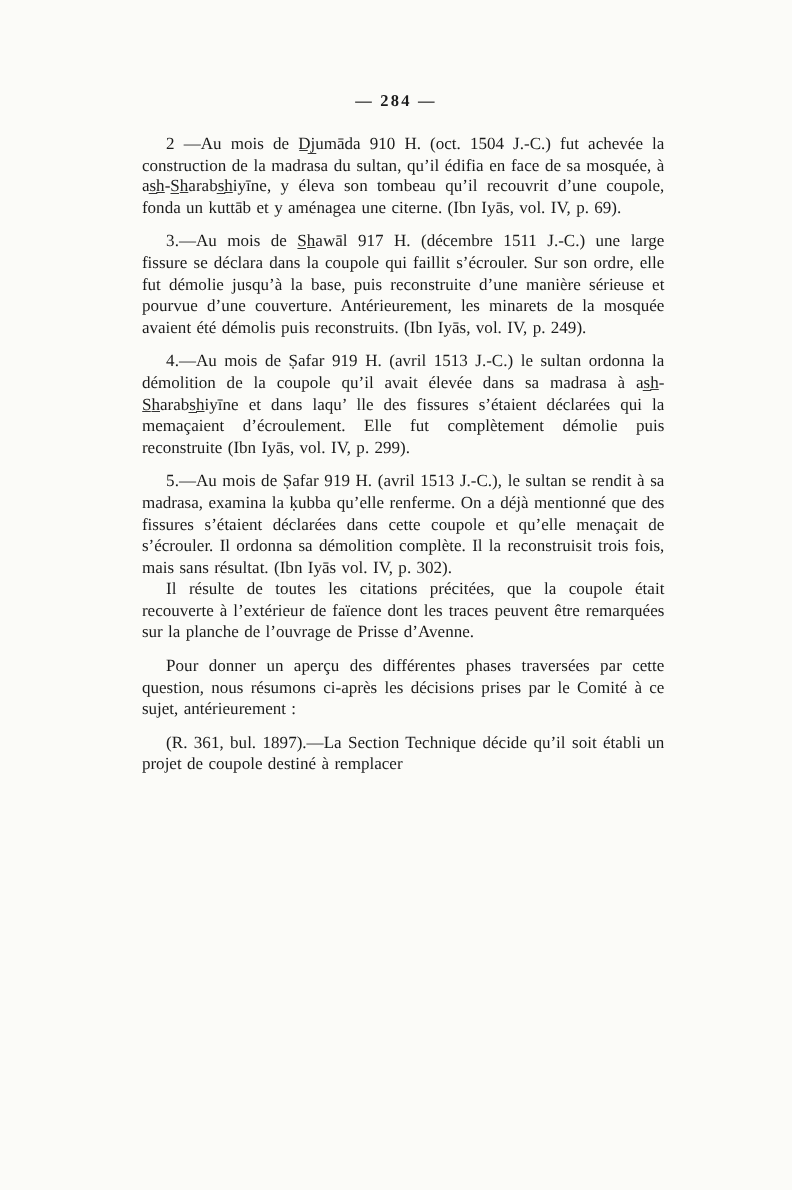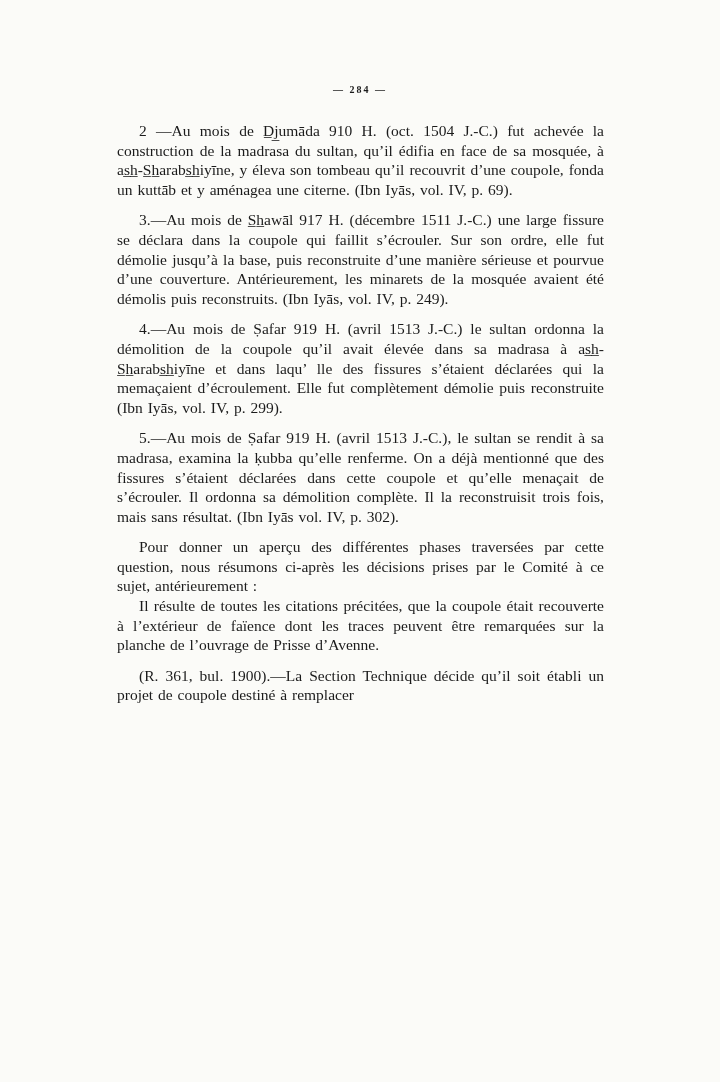--- a/index.html
+++ b/index.html
@@ -10,44 +10,44 @@
     color:#1b1b1b;
     -webkit-font-smoothing:antialiased;
     position:relative;
     overflow:hidden;
   }
   .page{position:absolute;inset:0;}
   .page-number{
     position:absolute;top:84px;left:0;width:100%;
     text-align:center;
     font-weight:700;
-    font-size:10px;
+    font-size:15px;
     letter-spacing:2px;
   }
   .text-block{
     position:absolute;top:121px;left:117px;width:487px;
   }
   p.para{
-    margin:11px 0 0 0;
+    margin:11px 0 0 12px;
     text-align:justify;
     text-indent:22px;
     font-size:15.5px;
     line-height:19.6px;
     word-spacing:1px;
   }
   p.para.tight{margin-top:0;}
   p.para:first-child{margin-top:0;}
 </style>
 </head>
 <body>
 
 <div class="page">
   <div class="page-number">— 284 —</div>
   <div class="text-block">
       <p class="para">2 —Au mois de D̲j̲umāda 910 H. (oct. 1504 J.-C.) fut achevée la construction de la madrasa du sultan, qu’il édifia en face de sa mosquée, à as̲h̲-S̲h̲arabs̲h̲iyīne, y éleva son tombeau qu’il recouvrit d’une coupole, fonda un kuttāb et y aménagea une citerne. (Ibn Iyās, vol. IV, p. 69).</p>
       <p class="para">3.—Au mois de S̲h̲awāl 917 H. (décembre 1511 J.-C.) une large fissure se déclara dans la coupole qui faillit s’écrouler. Sur son ordre, elle fut démolie jusqu’à la base, puis reconstruite d’une manière sérieuse et pourvue d’une couverture. Antérieurement, les minarets de la mosquée avaient été démolis puis reconstruits. (Ibn Iyās, vol. IV, p. 249).</p>
       <p class="para">4.—Au mois de Ṣafar 919 H. (avril 1513 J.-C.) le sultan ordonna la démolition de la coupole qu’il avait élevée dans sa madrasa à as̲h̲-S̲h̲arabs̲h̲iyīne et dans laqu’ lle des fissures s’étaient déclarées qui la memaçaient d’écroulement. Elle fut complètement démolie puis reconstruite (Ibn Iyās, vol. IV, p. 299).</p>
       <p class="para">5.—Au mois de Ṣafar 919 H. (avril 1513 J.-C.), le sultan se rendit à sa madrasa, examina la ḳubba qu’elle renferme. On a déjà mentionné que des fissures s’étaient déclarées dans cette coupole et qu’elle menaçait de s’écrouler. Il ordonna sa démolition complète. Il la reconstruisit trois fois, mais sans résultat. (Ibn Iyās vol. IV, p. 302).</p>
+      <p class="para tight">Il résulte de toutes les citations précitées, que la coupole était recouverte à l’extérieur de faïence dont les traces peuvent être remarquées sur la planche de l’ouvrage de Prisse d’Avenne.</p>
       <p class="para">Pour donner un aperçu des différentes phases traversées par cette question, nous résumons ci-après les décisions prises par le Comité à ce sujet, antérieurement :</p>
-      <p class="para tight">Il résulte de toutes les citations précitées, que la coupole était recouverte à l’extérieur de faïence dont les traces peuvent être remarquées sur la planche de l’ouvrage de Prisse d’Avenne.</p>
-      <p class="para">(R. 361, bul. 1900).—La Section Technique décide qu’il soit établi un projet de coupole destiné à remplacer</p>
+      <p class="para">(R. 361, bul. 1897).—La Section Technique décide qu’il soit établi un projet de coupole destiné à remplacer</p>
     </div>
 </div>
 
 </body></html>

